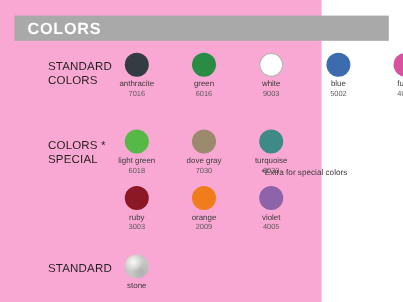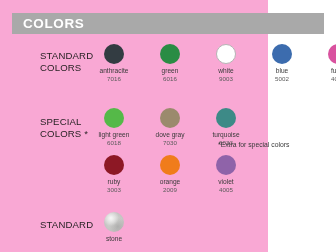--- a/index.html
+++ b/index.html
@@ -141,22 +141,22 @@
         <div class="sw-code">5002</div>
       </div>
       <div class="swatch">
         <span class="dot" style="background: rgb(217, 82, 159);"></span>
         <div class="sw-name">fuxia</div>
         <div class="sw-code">4003</div>
       </div>
     </div>
 
   <div class="section-label" style="top:116px;">
+    <span class="ln">COLORS *</span>
     <span class="ln">SPECIAL</span>
-    <span class="ln">COLORS *</span>
   </div>
   <div class="swatch-row" id="row-special-1" style="top:108px;">
       <div class="swatch">
         <span class="dot" style="background: rgb(85, 185, 72);"></span>
         <div class="sw-name">light green</div>
         <div class="sw-code">6018</div>
       </div>
       <div class="swatch">
         <span class="dot" style="background: rgb(155, 138, 109);"></span>
         <div class="sw-name">dove gray</div>

